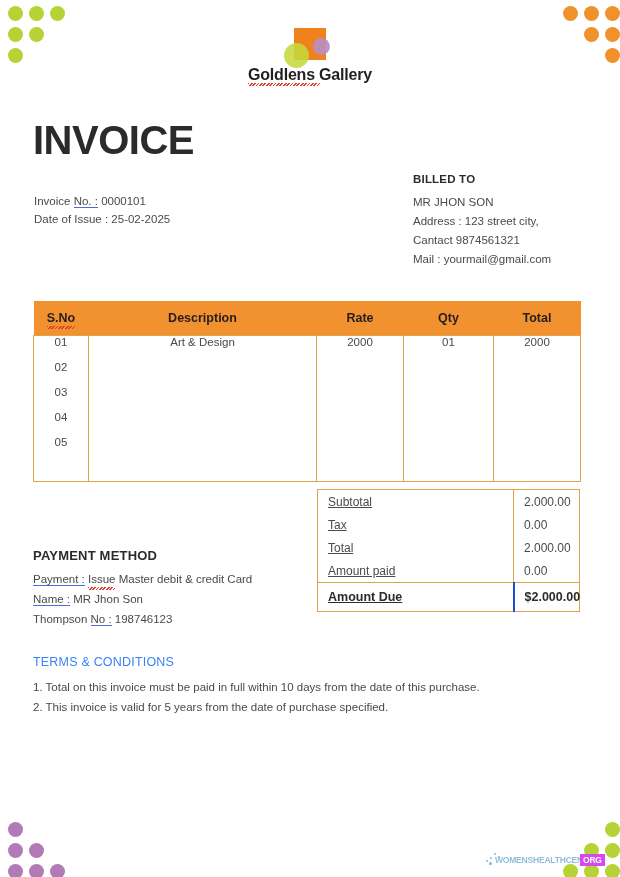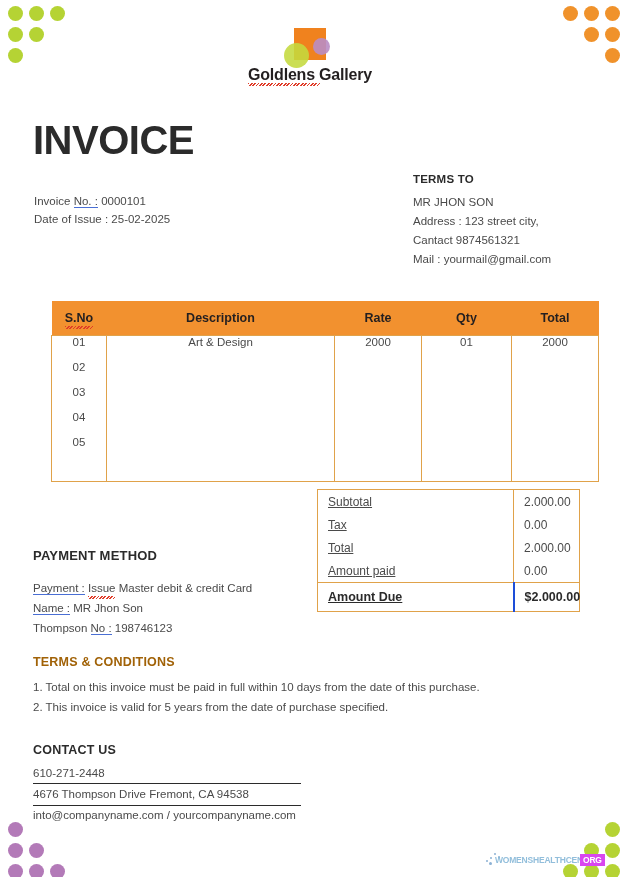--- a/index.html
+++ b/index.html
@@ -122,21 +122,21 @@
   #billed-to .bt-head {
     font-weight: bold;
     color: #2b2b2b;
     letter-spacing: 0.2px;
     margin-bottom: 4px;
   }
 
   
   #items-table {
     position: absolute;
-    left: 51px;
+    left: 33px;
     top: 301px;
     width: 547px;
     border-collapse: collapse;
     table-layout: fixed;
   }
   #items-table thead th {
     background: #f2912f;
     color: #231f20;
     font-size: 12.5px;
     font-weight: bold;
@@ -202,37 +202,37 @@
     top: 546px;
     font-size: 11.5px;
     line-height: 20px;
     color: #4a4a4a;
   }
   #payment .sec-head {
     font-size: 13px;
     font-weight: bold;
     color: #2b2b2b;
     letter-spacing: 0.2px;
-    margin-bottom: 12px;
+    margin-bottom: 3px;
   }
   .sq-wrap { position: relative; display: inline-block; }
 
   
   #terms {
     position: absolute;
     left: 33px;
     top: 652px;
     font-size: 11.5px;
     line-height: 20px;
     color: #4a4a4a;
   }
   #terms .sec-head {
     font-size: 12.5px;
-    font-weight: bold;
-    color: #a16207;
+    font-weight: normal;
+    color: #3b82f6;
     letter-spacing: 0.2px;
     margin-bottom: 5px;
   }
 
   
   #contact {
     position: absolute;
     left: 33px;
     top: 741px;
     font-size: 11.5px;
@@ -331,21 +331,21 @@
   <div id="invoice-meta">
     <div>
       <span>Invoice</span>
       <span class="uline-blue">No. :</span>
       <span>0000101</span>
     </div>
     <div>Date of Issue : 25-02-2025</div>
   </div>
 
   <div id="billed-to">
-    <div class="bt-head">TERMS TO</div>
+    <div class="bt-head">BILLED TO</div>
     <div>MR JHON SON</div>
     <div>Address : 123 street city,</div>
     <div>Cantact 9874561321</div>
     <div>Mail : yourmail@gmail.com</div>
   </div>
 
   <table id="items-table">
     <thead>
       <tr>
         <th class="cell-sno">
@@ -424,26 +424,20 @@
       <span>Thompson </span><span class="uline-blue">No :</span><span> 198746123</span>
     </div>
   </div>
 
   <div id="terms">
     <div class="sec-head">TERMS &amp; CONDITIONS</div>
     <div>1. Total on this invoice must be paid in full within 10 days from the date of this purchase.</div>
     <div>2. This invoice is valid for 5 years from the date of purchase specified.</div>
   </div>
 
-  <div id="contact">
-    <div class="sec-head">CONTACT US</div>
-    <div>610-271-2448</div>
-    <div id="contact-address">4676 Thompson Drive Fremont, CA 94538</div>
-    <div>into@companyname.com / yourcompanyname.com</div>
-  </div>
 
   <div>
     <div class="dot dot-purple" style="left:8px;  top:822px; width:15px; height:15px;"></div>
     <div class="dot dot-purple" style="left:8px;  top:843px; width:15px; height:15px;"></div>
     <div class="dot dot-purple" style="left:29px; top:843px; width:15px; height:15px;"></div>
     <div class="dot dot-purple" style="left:8px;  top:864px; width:15px; height:15px;"></div>
     <div class="dot dot-purple" style="left:29px; top:864px; width:15px; height:15px;"></div>
     <div class="dot dot-purple" style="left:50px; top:864px; width:15px; height:15px;"></div>
   </div>
 

